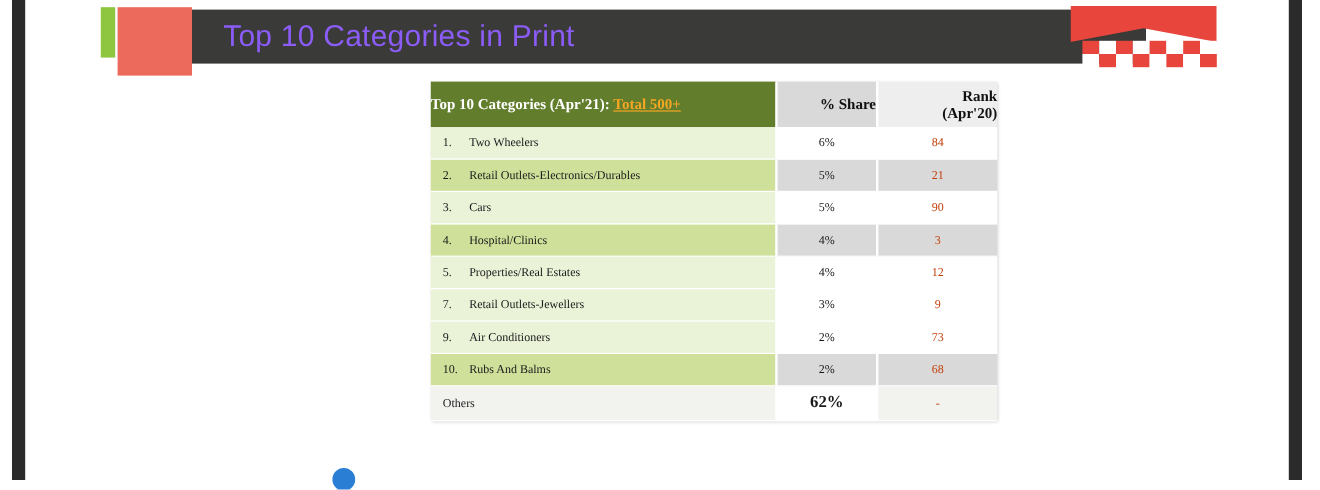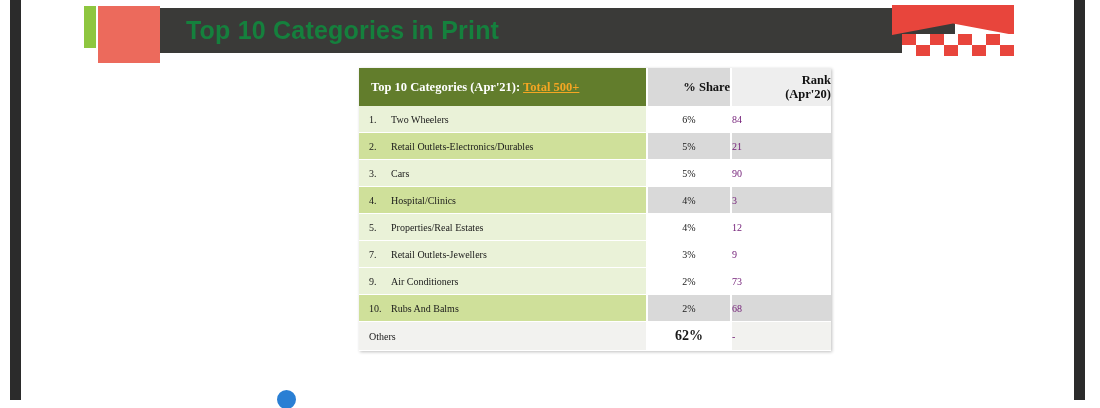--- a/index.html
+++ b/index.html
@@ -47,23 +47,22 @@
     width: 795px;
     height: 45px;
     background: #3a3a38;
   }
   .header-title {
     position: absolute;
     left: 143px;
     top: 16px;
     font-family: "Liberation Sans", sans-serif;
     font-size: 25px;
-    color: #15803d;
+    color: #8b5cf6;
     letter-spacing: 0.2px;
-    font-weight: bold;
   }
   
   .tab-green {
     position: absolute;
     left: 41px;
     top: 6px;
     width: 12px;
     height: 42px;
     background: #8ec63f;
   }
@@ -139,21 +138,21 @@
     color: #ffffff;
     font-family: "Liberation Serif", serif;
     font-weight: bold;
     font-size: 12.5px;
     height: 38px;
     vertical-align: middle;
     border-right: 2px solid #ffffff;
   }
   thead th.h-name {
     text-align: left;
-    padding-left: 12px;
+    padding-left: 0;
     margin-left: 40px;
   }
   thead th.h-share {
     background: #d9d9d9;
     color: #111111;
     text-align: right;
   }
   thead th.h-rank {
     background: #eeeeee;
     color: #111111;
@@ -182,22 +181,22 @@
   tbody td.c-name .idx {
     display: inline-block;
     width: 22px;
     color: #1a1a1a;
   }
   tbody td.c-share {
     text-align: center;
     color: #1a1a1a;
   }
   tbody td.c-rank {
-    text-align: left;
-    color: #701a75;
+    text-align: center;
+    color: #c2410c;
     border-right: none;
   }
   
   tr.alt-a td.c-name { background: #eaf2d8; }
   tr.alt-b td.c-name { background: #cfe09a; margin-top: 20px; }
   tr.alt-a td.c-share, tr.alt-a td.c-rank { background: #ffffff; }
   tr.alt-b td.c-share, tr.alt-b td.c-rank { background: #d9d9d9; }
 
   tr.others td.c-name { background: #f2f2ef; font-weight: normal; padding-left: 10px;}
   tr.others td.c-share { background: #ffffff; font-weight: bold; font-size: 14px;}

